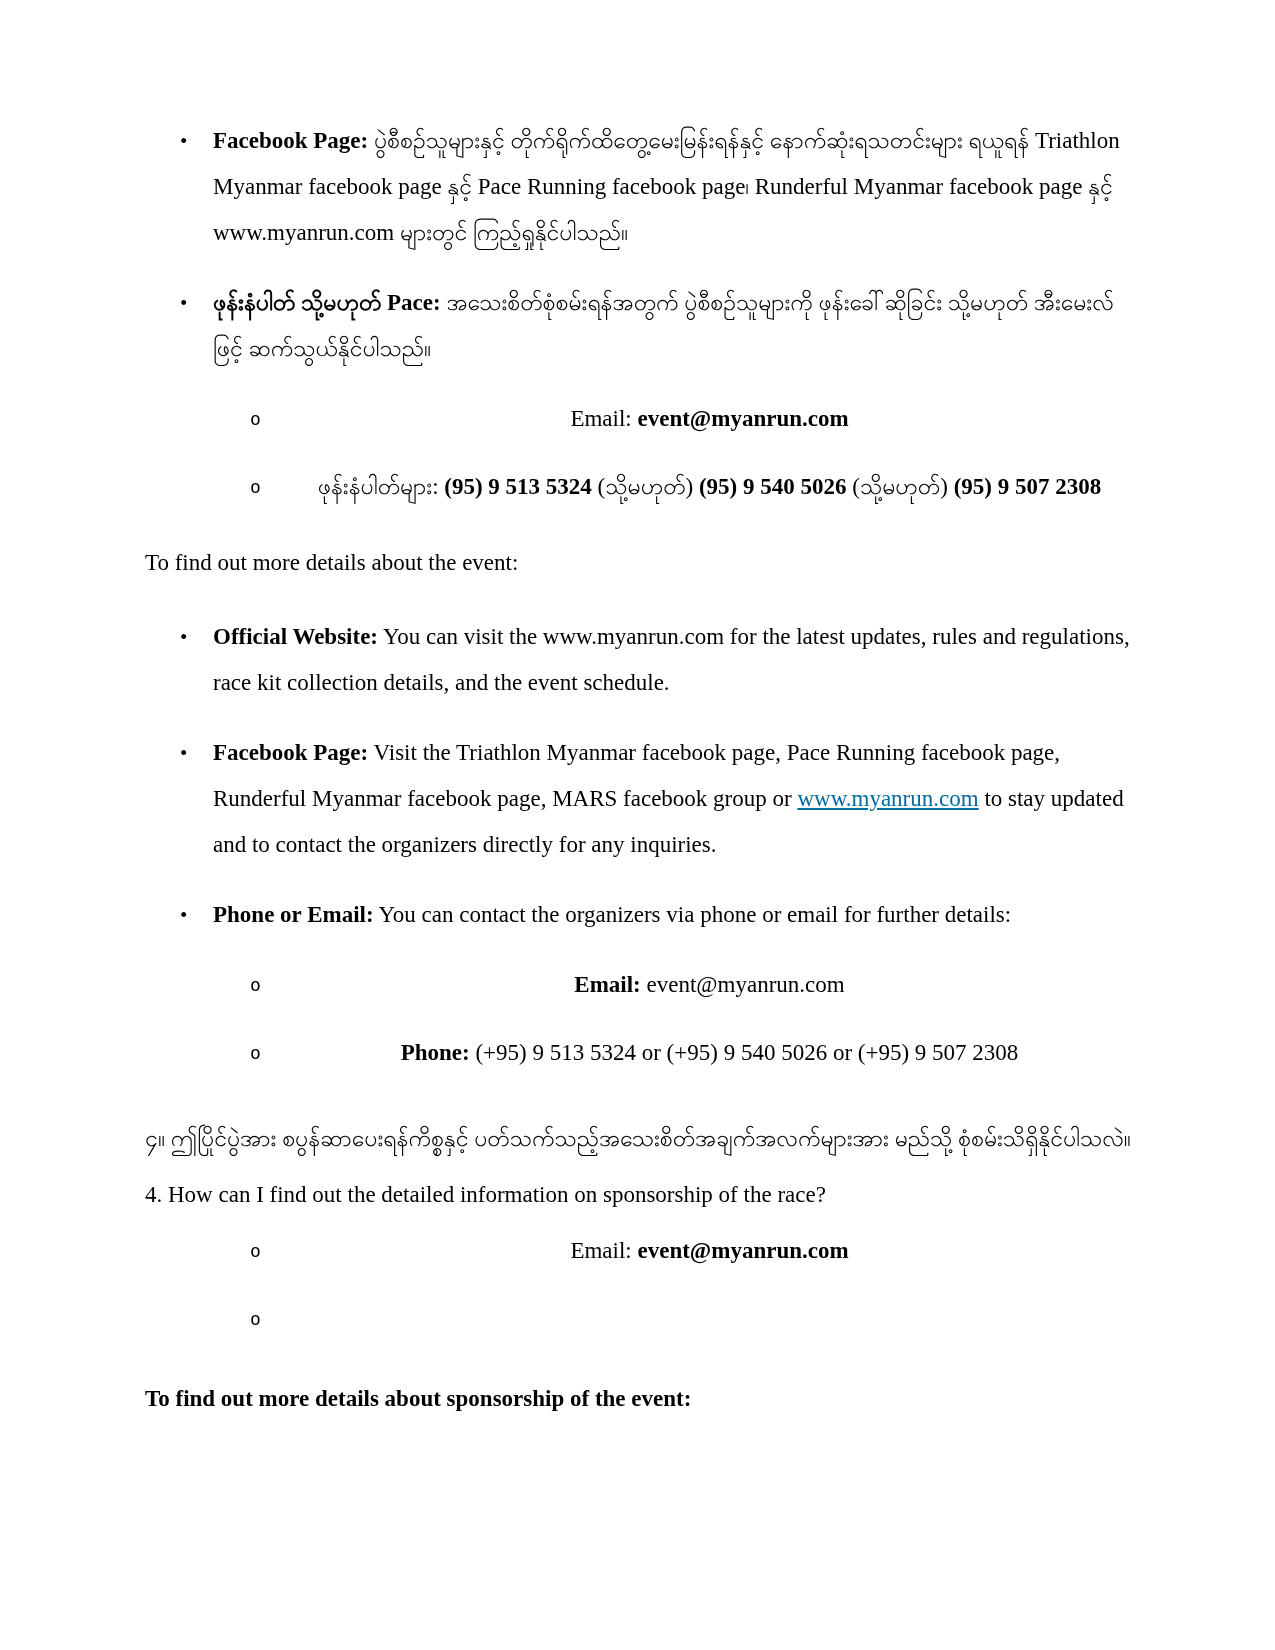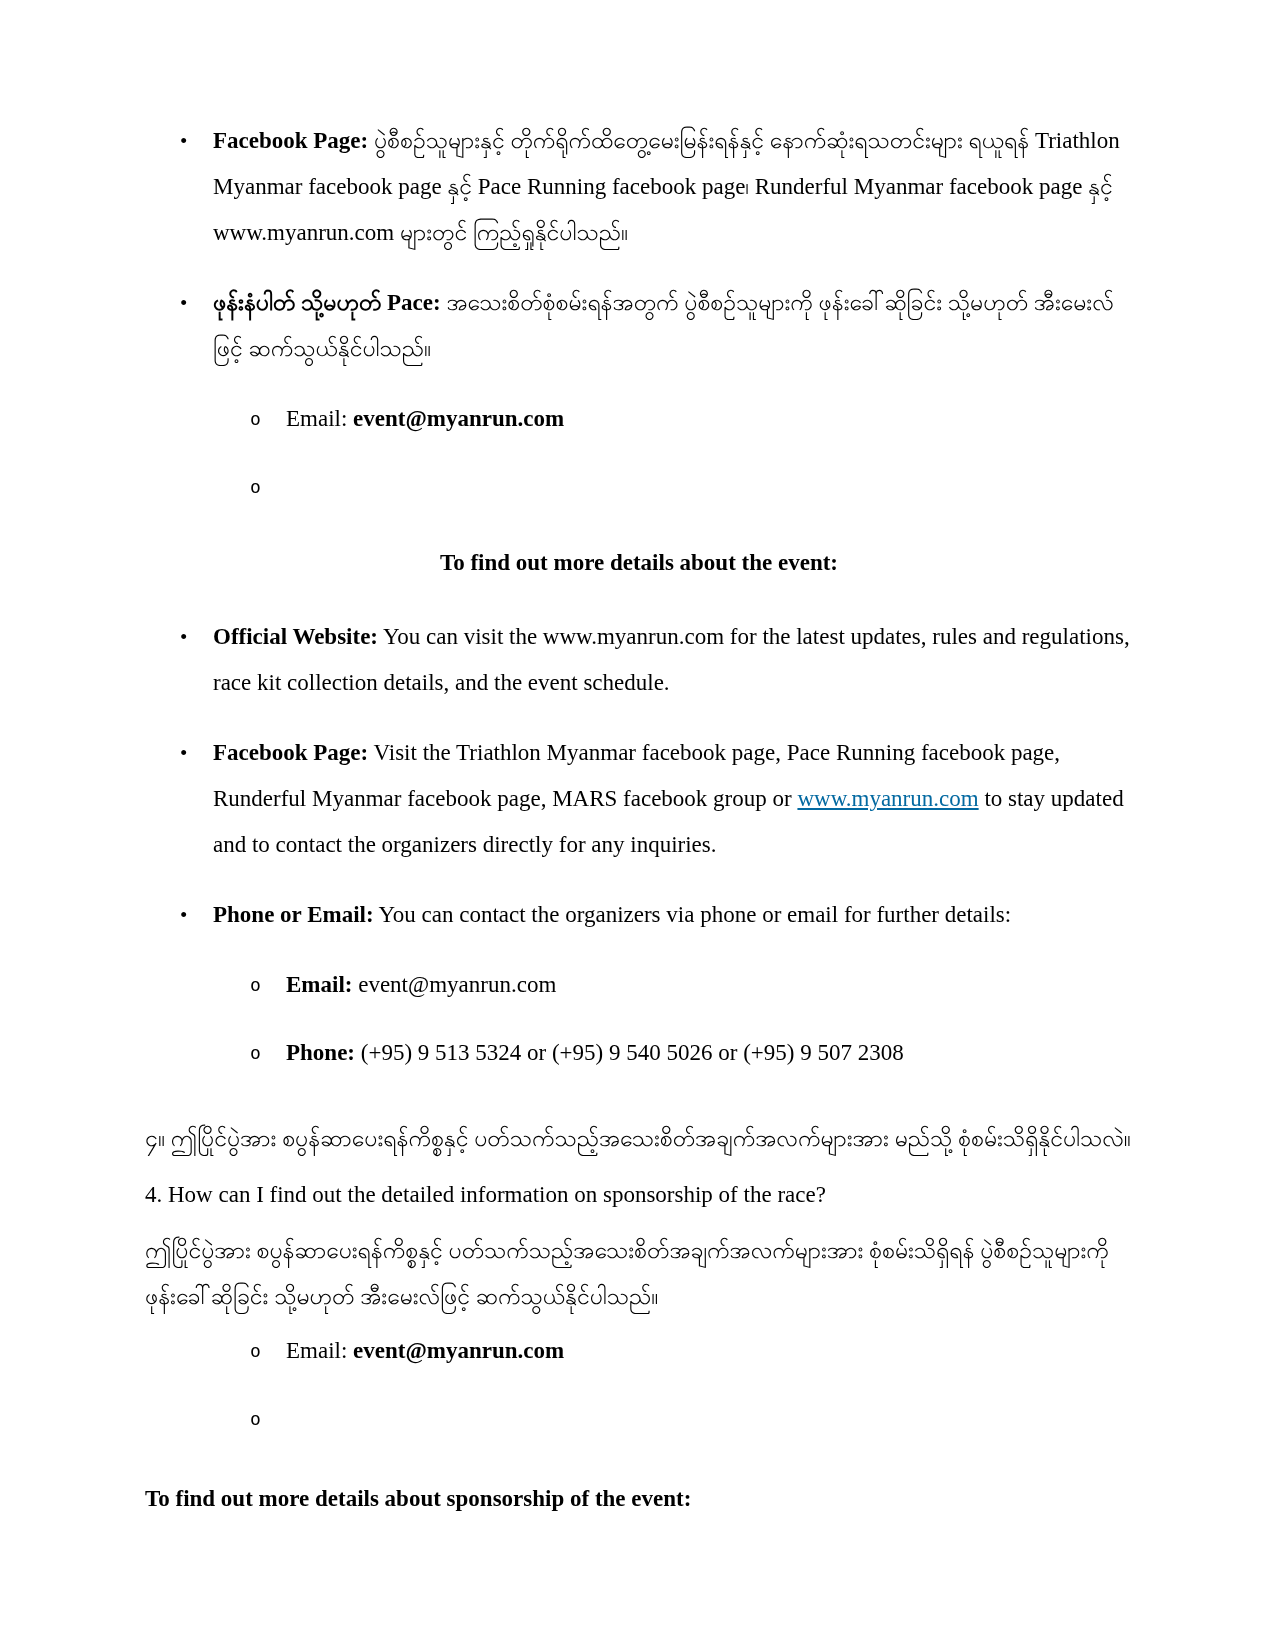--- a/index.html
+++ b/index.html
@@ -9,37 +9,37 @@
     height: 1650px;
     background: #ffffff;
     color: #000000;
     font-family: "Liberation Serif", "DejaVu Serif", serif;
     font-size: 23px;
     line-height: 2.0;
     padding: 118px 142px 40px 145px;
     overflow: hidden;
   }
   .para { margin: 0 0 10px 0; }
-  .heading { font-weight: bold; margin: 30px 0 28px 0; text-align: center; }
+  .heading { font-weight: normal; margin: 30px 0 28px 0; }
   .heading-last { font-weight: bold; margin: 34px 0 0 0; }
 
   .li1 { display: flex; margin: 0 0 24px 0; }
   .li1 .marker {
     flex: none; width: 33px; margin-left: 35px;
     font-size: 21px; line-height: 46px;
   }
   .li1 .body { flex: 1; }
 
   .li2 { display: flex; margin: 0 0 22px 0; }
   .li2 .marker {
     flex: none; width: 36px; margin-left: 105px;
     font-family: "DejaVu Sans Mono", "Liberation Mono", monospace;
     font-size: 18px; line-height: 46px;
   }
-  .li2 .body { flex: 1; }
+  .li2 .body { flex: 1; text-align: center; }
 
   .b { font-weight: bold; }
   a.link { color: #0369a1; text-decoration: underline; cursor: pointer; }
 
   .q-block { margin-top: 40px; }
   .mm-para { margin: 0 0 8px 0; }
 </style>
 </head>
 <body>
 
@@ -55,20 +55,21 @@
     <div class="body"><span class="b">ဖုန်းနံပါတ် သို့မဟုတ် Pace:</span><span> အသေးစိတ်စုံစမ်းရန်အတွက် ပွဲစီစဉ်သူများကို ဖုန်းခေါ်ဆိုခြင်း သို့မဟုတ် အီးမေးလ်ဖြင့် ဆက်သွယ်နိုင်ပါသည်။</span></div>
   </div>
 
   <div class="li2">
     <span class="marker">o</span>
     <div class="body"><span>Email: </span><span class="b">event@myanrun.com</span></div>
   </div>
 
   <div class="li2">
     <span class="marker">o</span>
+    <div class="body"><span>ဖုန်းနံပါတ်များ: </span><span class="b">(95) 9 513 5324</span><span> (သို့မဟုတ်) </span><span class="b">(95) 9 540 5026</span><span> (သို့မဟုတ်) </span><span class="b">(95) 9 507 2308</span></div>
   </div>
 
   <p class="heading">To find out more details about the event:</p>
 
   <div class="li1">
     <span class="marker">•</span>
     <div class="body"><span class="b">Official Website:</span><span> You can visit the www.myanrun.com for the latest updates, rules and regulations, race kit collection details, and the event schedule.</span></div>
   </div>
 
   <div class="li1">
@@ -86,21 +87,20 @@
     <div class="body"><span class="b">Email: </span><span>event@myanrun.com</span></div>
   </div>
 
   <div class="li2">
     <span class="marker">o</span>
     <div class="body"><span class="b">Phone: </span><span>(+95) 9 513 5324 or (+95) 9 540 5026 or (+95) 9 507 2308</span></div>
   </div>
 
   <p class="para q-block">၄။ ဤပြိုင်ပွဲအား စပွန်ဆာပေးရန်ကိစ္စနှင့် ပတ်သက်သည့်အသေးစိတ်အချက်အလက်များအား မည်သို့ စုံစမ်းသိရှိနိုင်ပါသလဲ။</p>
   <p class="para">4. How can I find out the detailed information on sponsorship of the race?</p>
-  <p class="para mm-para">ဤပြိုင်ပွဲအား စပွန်ဆာပေးရန်ကိစ္စနှင့် ပတ်သက်သည့်အသေးစိတ်အချက်အလက်များအား စုံစမ်းသိရှိရန် ပွဲစီစဉ်သူများကို ဖုန်းခေါ်ဆိုခြင်း သို့မဟုတ် အီးမေးလ်ဖြင့် ဆက်သွယ်နိုင်ပါသည်။</p>
 
   <div class="li2">
     <span class="marker">o</span>
     <div class="body"><span>Email: </span><span class="b">event@myanrun.com</span></div>
   </div>
 
   <div class="li2">
     <span class="marker">o</span>
   </div>
 

